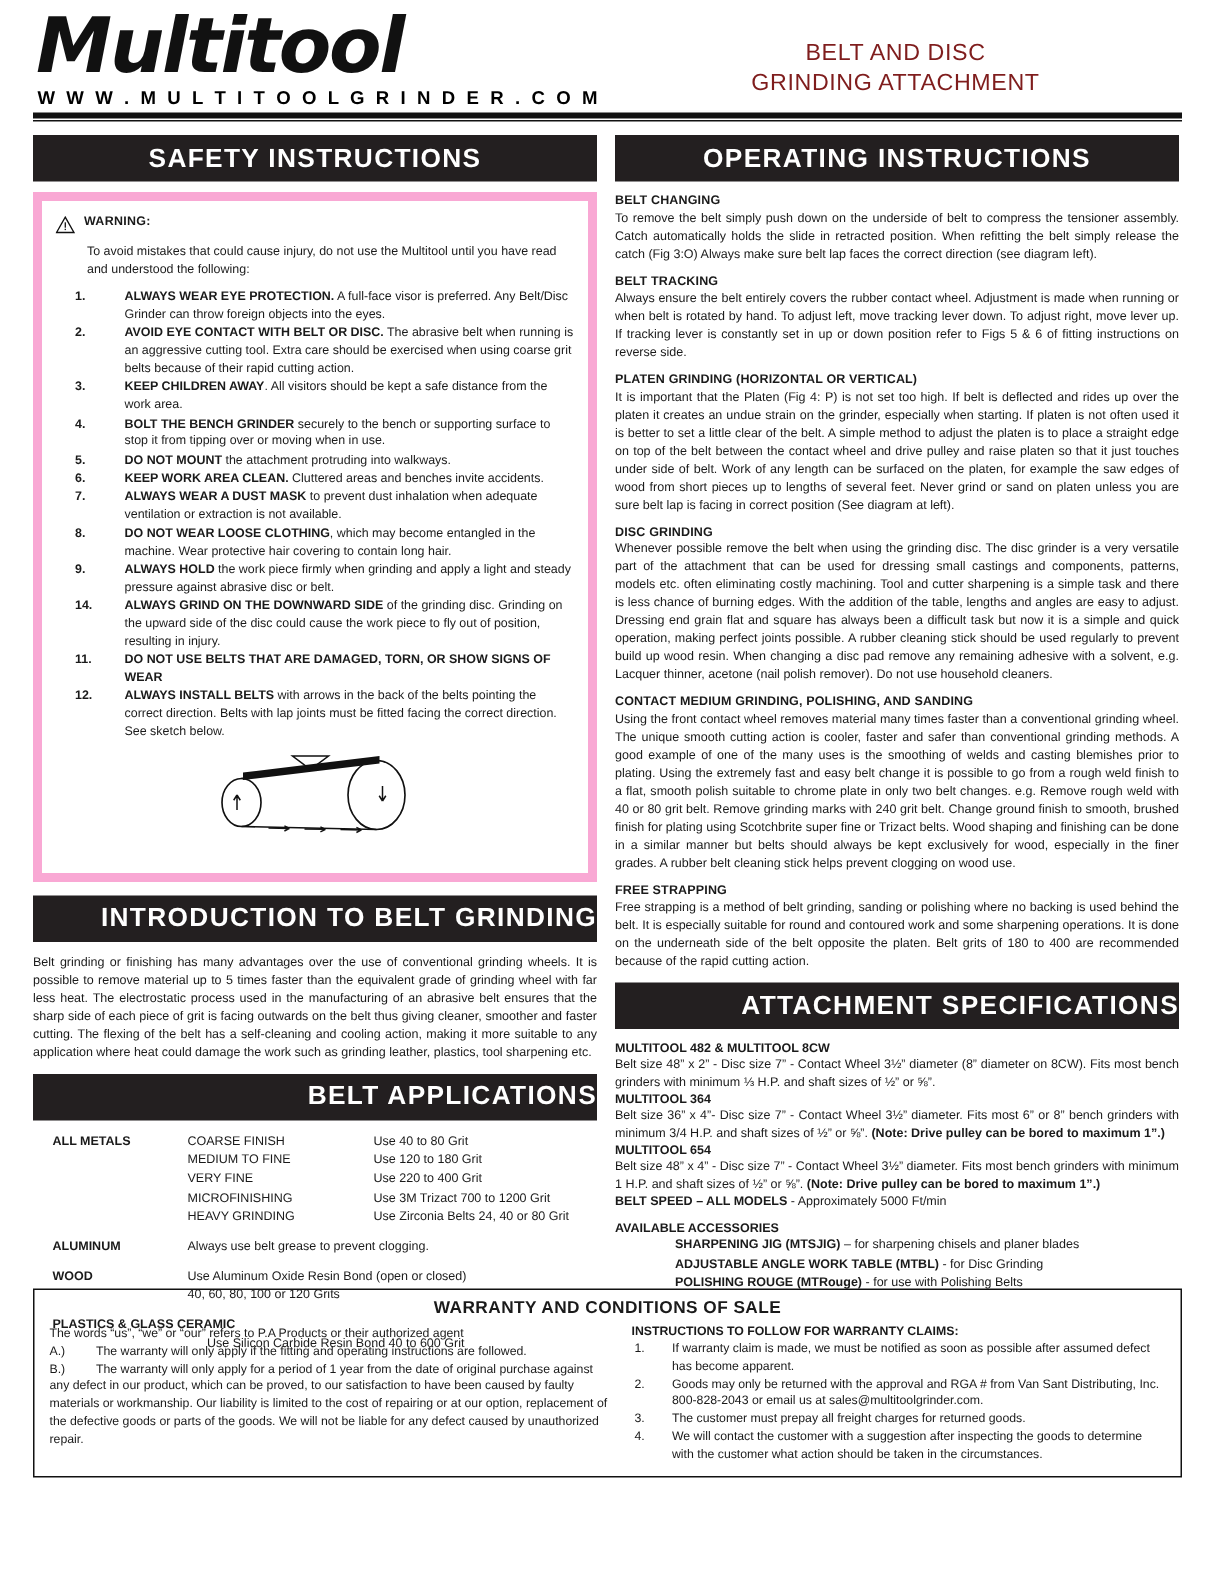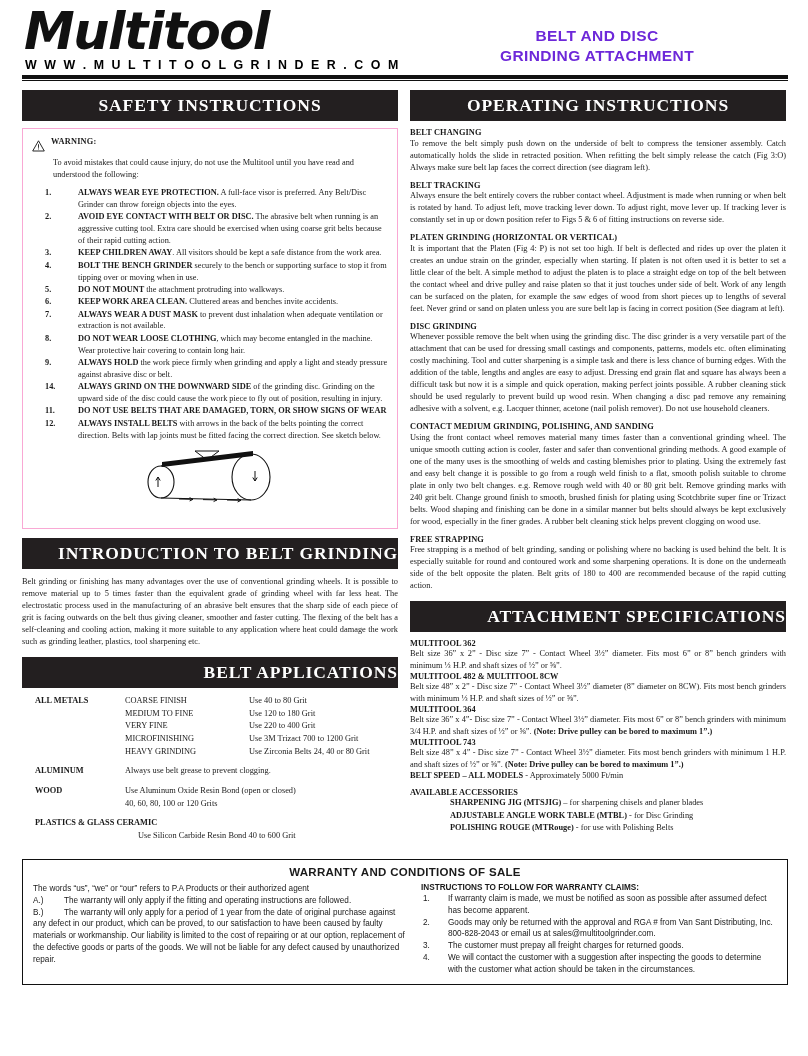--- a/index.html
+++ b/index.html
@@ -23,41 +23,41 @@
     color:#111; margin:0 0 0 2px;
   }
   .logo-url {
     font-family:"Liberation Sans", sans-serif;
     font-weight:bold; font-size:12.4px;
     letter-spacing:2.05px; color:#000000;
     margin:1px 0 0 3px;
   }
   .title-block { flex:1; text-align:center; padding-top:18px; }
   .doc-title {
-    font-weight:bold; font-size:15.5px; line-height:1.28;
-    letter-spacing:0.4px; color:#6d28d9;
+    font-weight:normal; font-size:15.5px; line-height:1.28;
+    letter-spacing:0.4px; color:#7f1d1d;
   }
   .rule-wrap { padding:3px 20px 0 22px; }
   .rule-thick { height:4px; background:#111; }
   .rule-thin  { height:1px; background:#111; margin-top:1.5px; }
 
   
-  .cols { display:flex; padding:9px 20px 0 22px; gap:12px;font-family:Liberation Serif, serif; }
+  .cols { display:flex; padding:9px 20px 0 22px; gap:12px; }
   .col { width:376px; }
 
   
   .bar {
     background:#231f20; color:#fff; text-align:center;
     font-weight:bold; font-size:17.5px; letter-spacing:0.9px;
     padding:4.5px 0 5.5px; margin:0 0 7px 0;
   }
   .bar.tight { margin-top:9px;text-align:right; }
 
   
-  .warnbox { border:1px solid #f9a8d4; padding:8px 9px 9px 9px; }
+  .warnbox { border:6px solid #f9a8d4; padding:8px 9px 9px 9px; }
   .warn-head { display:flex; gap:6px; align-items:flex-start; }
   .tri { flex:0 0 auto; margin-top:1px; }
   .warn-title { font-weight:bold; font-size:8.3px; letter-spacing:0.2px; }
   .warn-text { font-size:8.3px; line-height:1.42; margin-top:1px; }
   .warn-body { margin-left:21px; }
 
   ol.safety { list-style:none; margin:6px 0 0 0; padding:0; }
   ol.safety > li {
     position:relative; padding-left:46px;
     font-size:8.3px; line-height:1.43; margin-bottom:0.5px;
@@ -283,33 +283,29 @@
           </div>
           <div class="blk last">
             <div class="sub">FREE STRAPPING</div>
             <div class="para last">Free strapping is a method of belt grinding, sanding or polishing where no backing is used behind the belt.  It is especially suitable for round and contoured work and some sharpening operations. It is done on the underneath side of the belt opposite the platen.  Belt grits of 180 to 400 are recommended because of the rapid cutting action.</div>
           </div>
         </div>
 
       <div class="bar tight">ATTACHMENT SPECIFICATIONS</div>
       <div id="spec-models">
           <div>
-            <div class="spec-name">MULTITOOL 362</div>
-            <div class="spec-text"><span>Belt size 36” x 2” - Disc size 7” -  Contact Wheel 3½” diameter.  Fits most 6” or 8” bench grinders with minimum ⅓ H.P.  and shaft sizes of ½” or  ⅝”.</span></div>
-          </div>
-          <div>
             <div class="spec-name">MULTITOOL 482 &amp; MULTITOOL 8CW</div>
             <div class="spec-text"><span>Belt size 48” x 2” -  Disc size 7” -  Contact Wheel 3½” diameter (8” diameter on 8CW).  Fits most bench grinders with minimum ⅓ H.P.  and shaft sizes of ½” or  ⅝”.</span></div>
           </div>
           <div>
             <div class="spec-name">MULTITOOL 364</div>
             <div class="spec-text"><span>Belt size 36” x 4”- Disc size 7” -  Contact Wheel 3½” diameter.  Fits most 6” or 8” bench grinders with minimum 3/4 H.P.  and shaft sizes of ½” or ⅝”. </span><b>(Note: Drive pulley can be bored to maximum 1”.)</b></div>
           </div>
           <div>
-            <div class="spec-name">MULTITOOL 743</div>
+            <div class="spec-name">MULTITOOL 654</div>
             <div class="spec-text"><span>Belt size 48” x 4” - Disc size 7” -  Contact Wheel 3½” diameter. Fits most bench grinders with minimum 1 H.P.  and shaft sizes of ½” or ⅝”. </span><b>(Note: Drive pulley can be bored to maximum 1”.)</b></div>
           </div>
         </div>
 
       <div class="speed">
         <b>BELT SPEED – ALL MODELS</b><span> - Approximately 5000 Ft/min</span>
       </div>
 
       <div class="acc-head">AVAILABLE ACCESSORIES</div>
       <div id="accessories">

